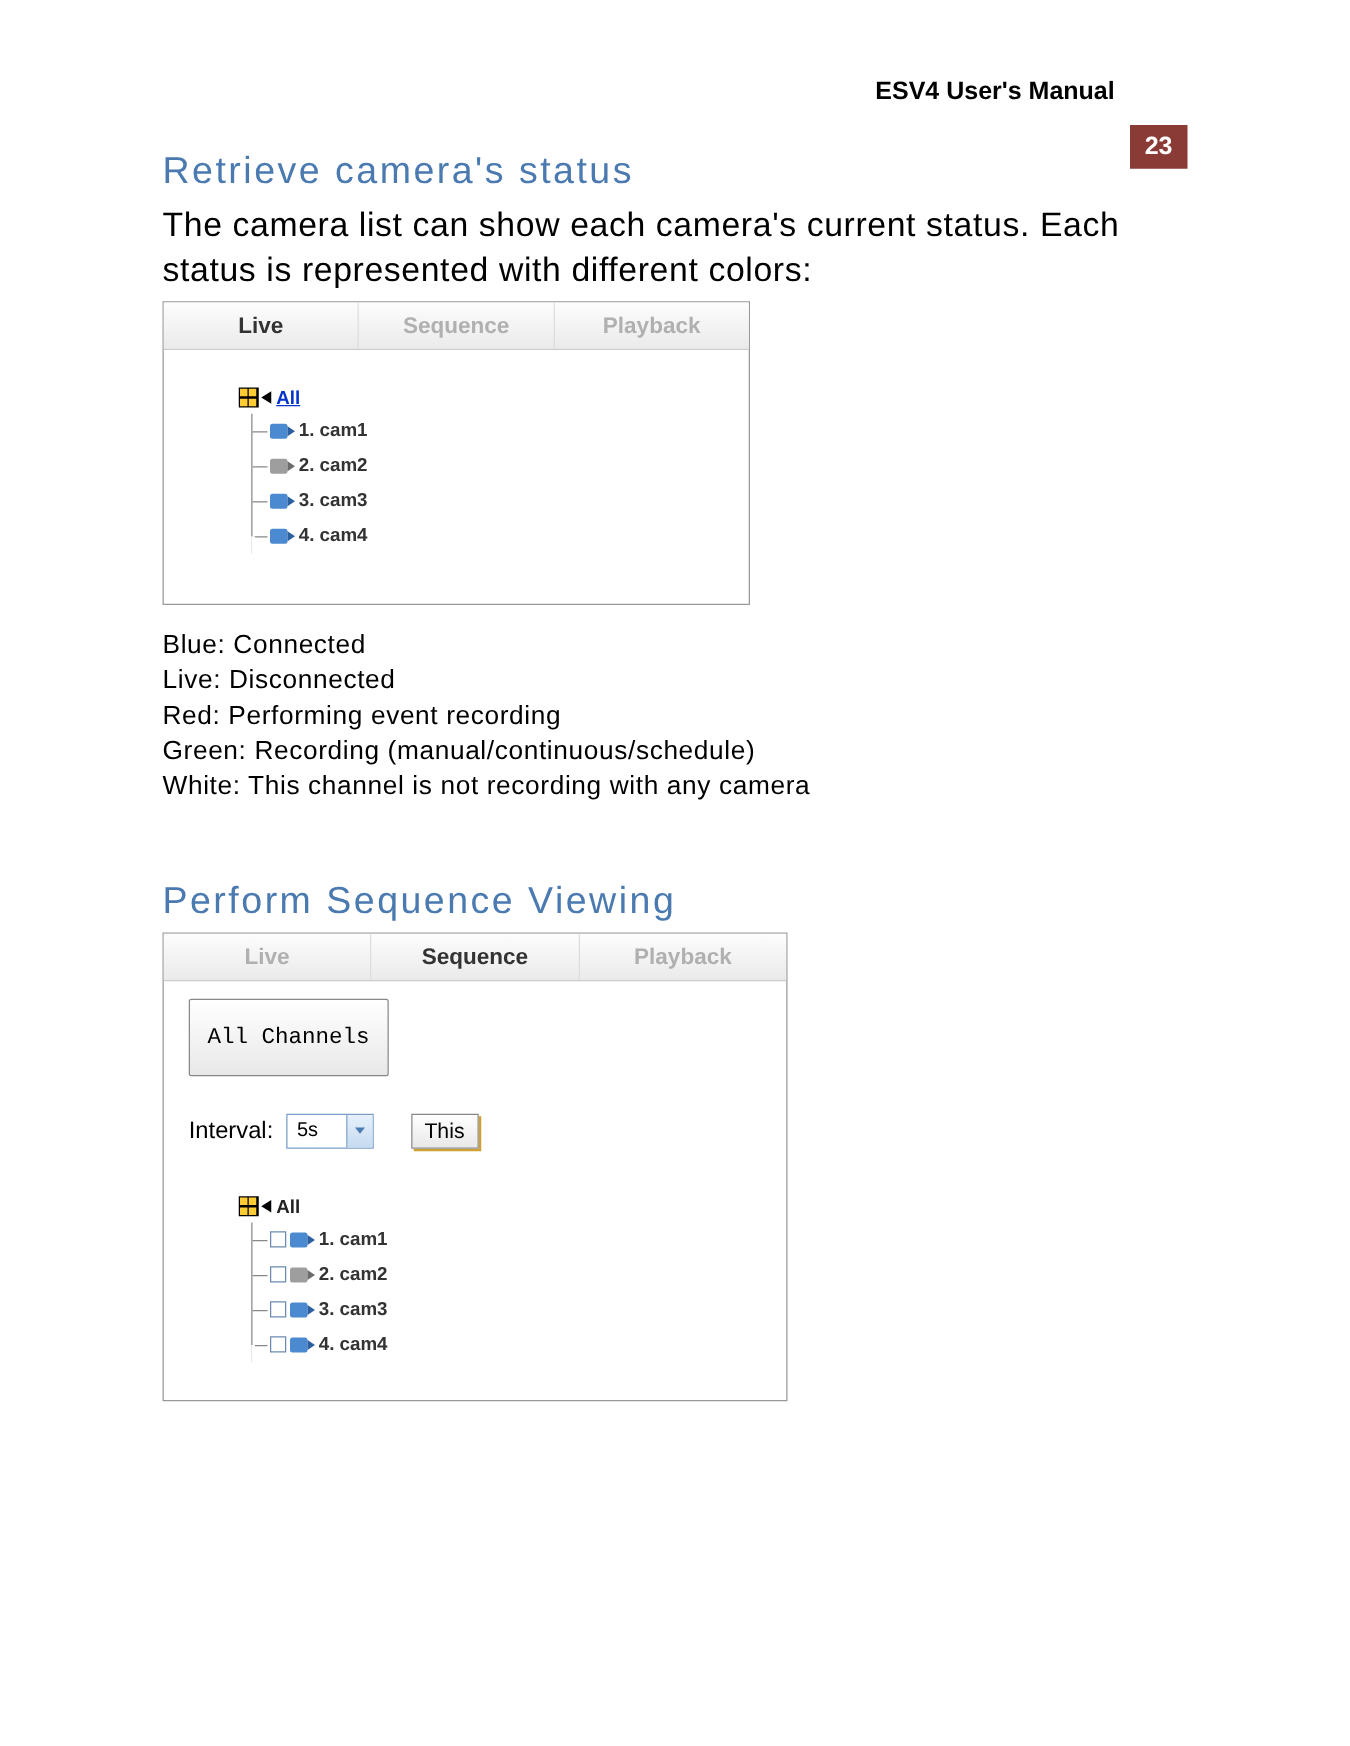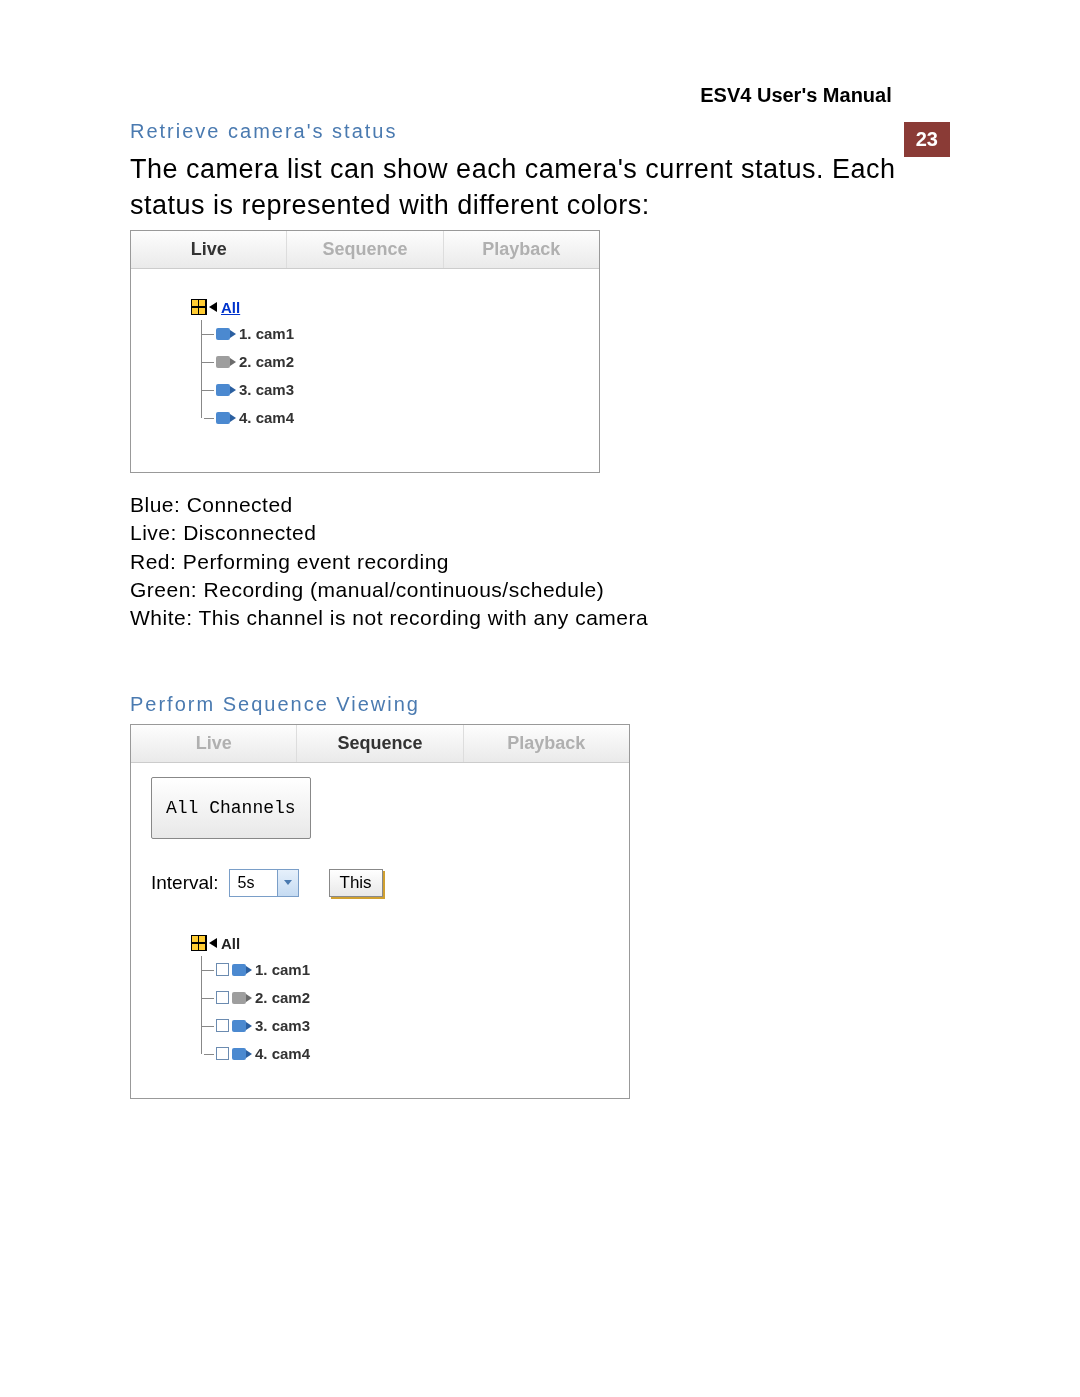--- a/index.html
+++ b/index.html
@@ -11,21 +11,21 @@
   }
   .page {
     width: 1080px;
     height: 1397px;
     position: relative;
     box-sizing: border-box;
     padding: 60px 130px 60px 130px;
   }
   .header {
     position: absolute;
-    top: 78px;
+    top: 56px;
     right: 130px;
     display: flex;
     align-items: stretch;
   }
   .header-title {
     font-weight: bold;
     font-size: 20px;
     padding: 6px 8px;
     color: #000;
   }
@@ -36,21 +36,21 @@
     font-size: 20px;
     padding: 6px 12px;
     margin-left: 4px;
     margin-top: 44px;
   }
   .content {
     margin-top: 60px;
   }
   h2.section {
     color: #4a7ab0;
-    font-size: 20px;
+    font-size: 30px;
     font-weight: normal;
     letter-spacing: 2px;
     margin: 28px 0 8px 0;
   }
   p.body {
     font-size: 27px;
     line-height: 1.35;
     margin: 0 0 6px 0;
     letter-spacing: 0.5px;
   }

